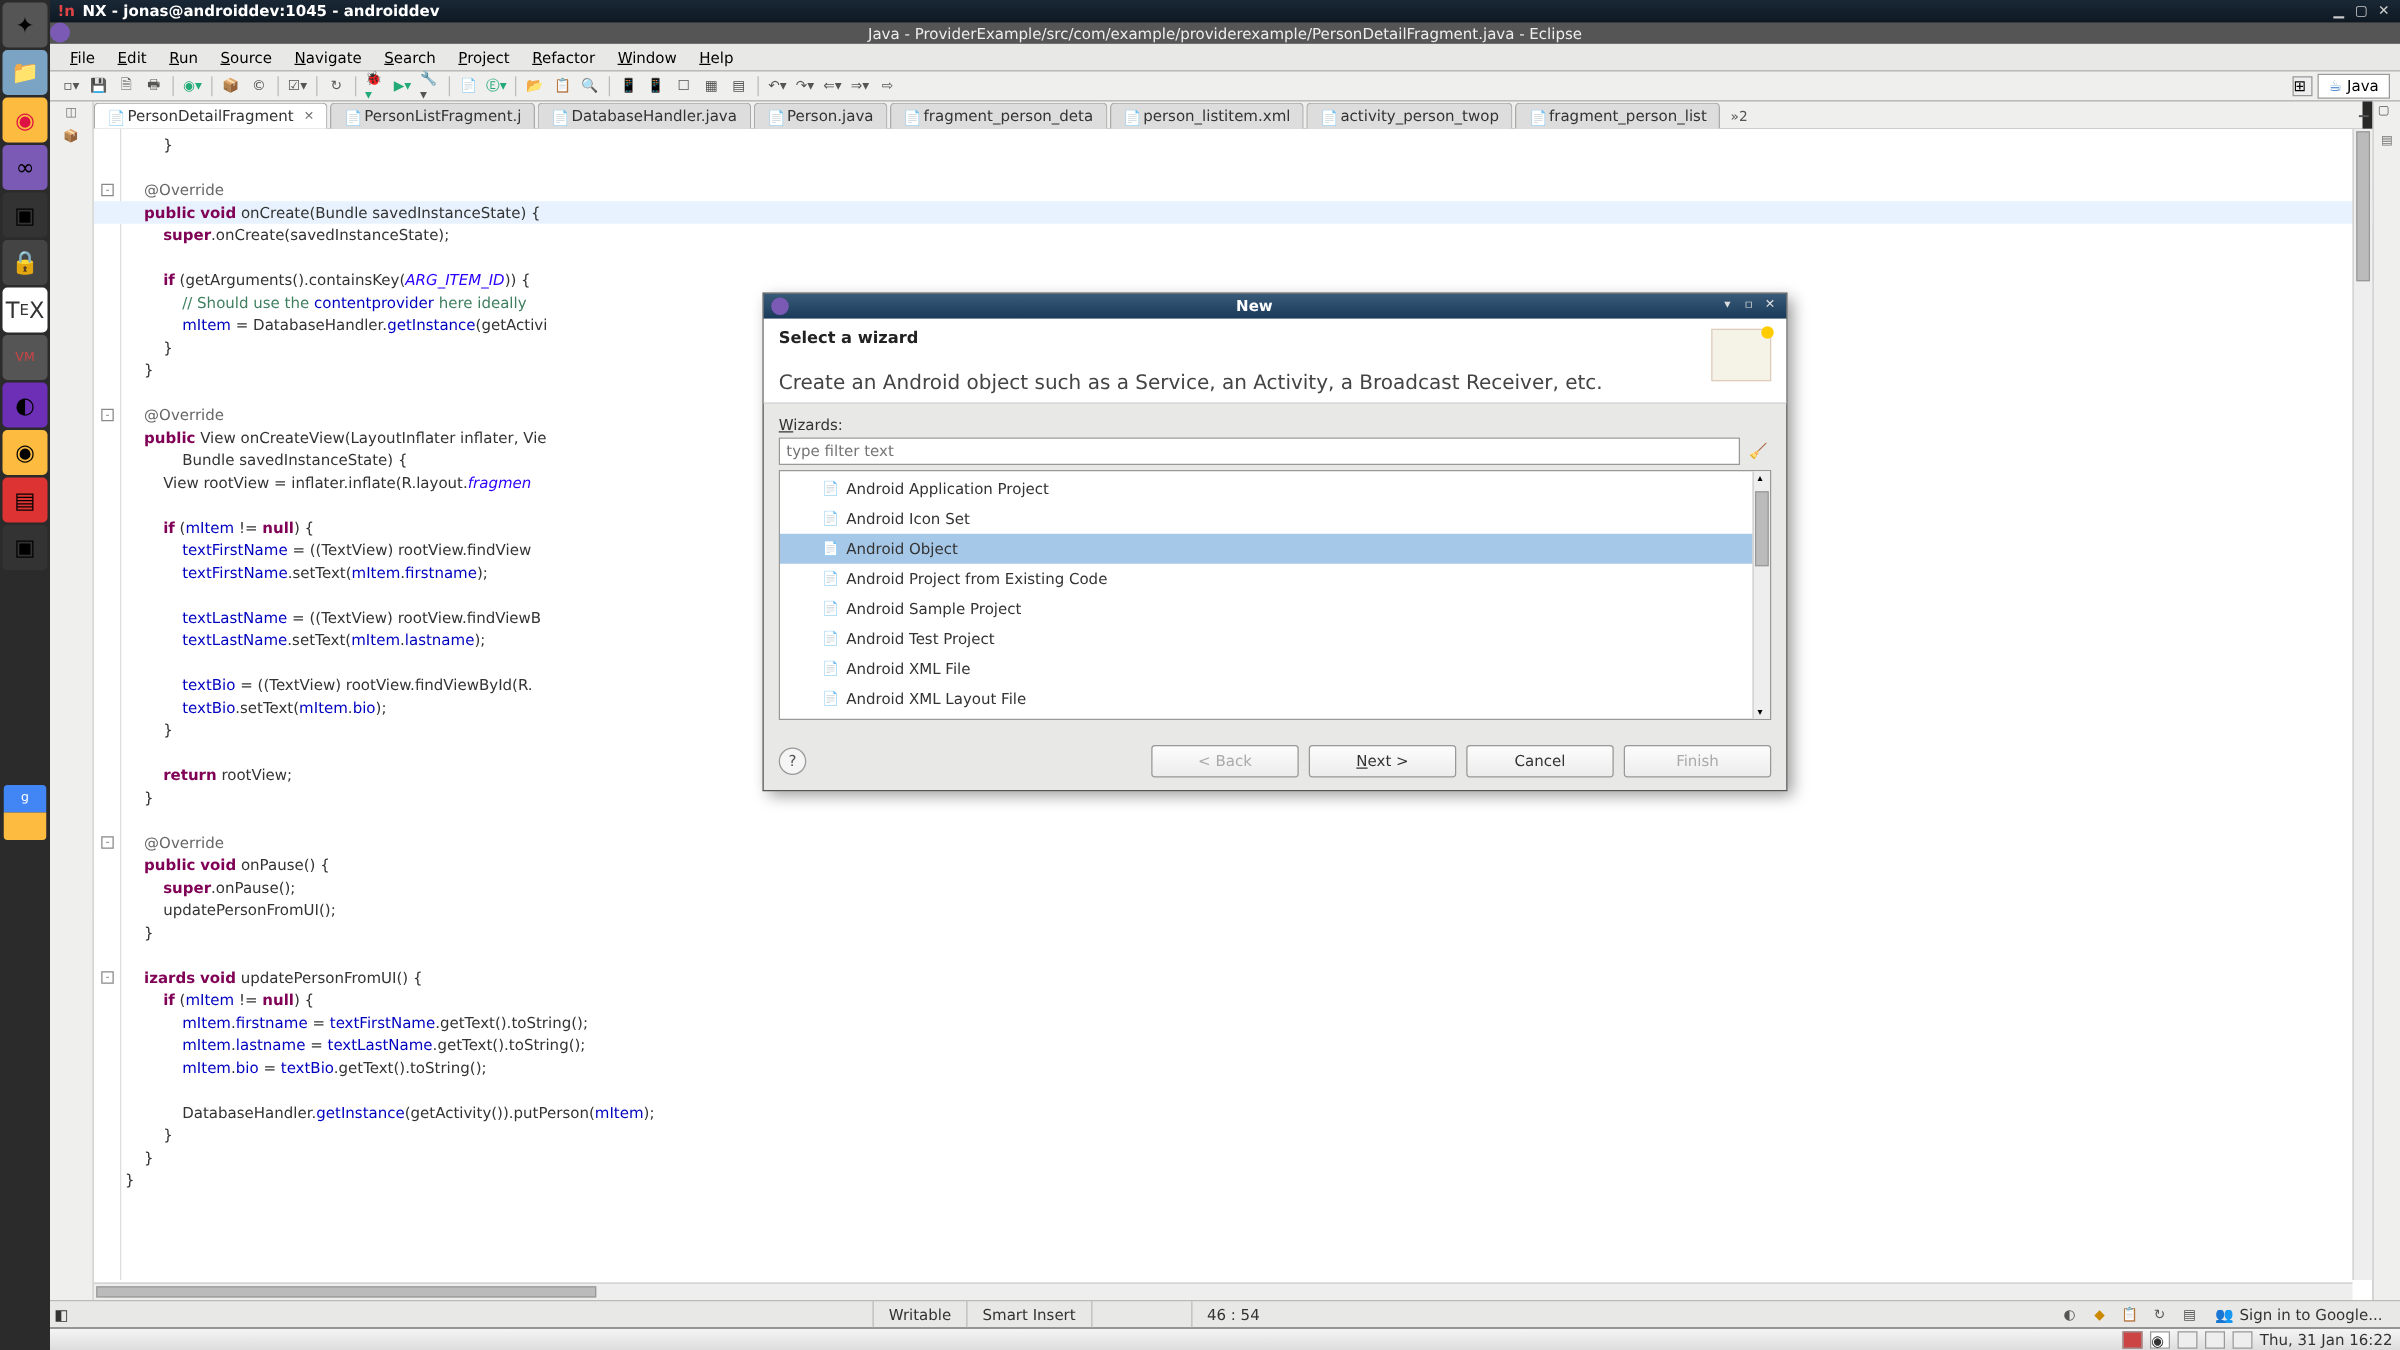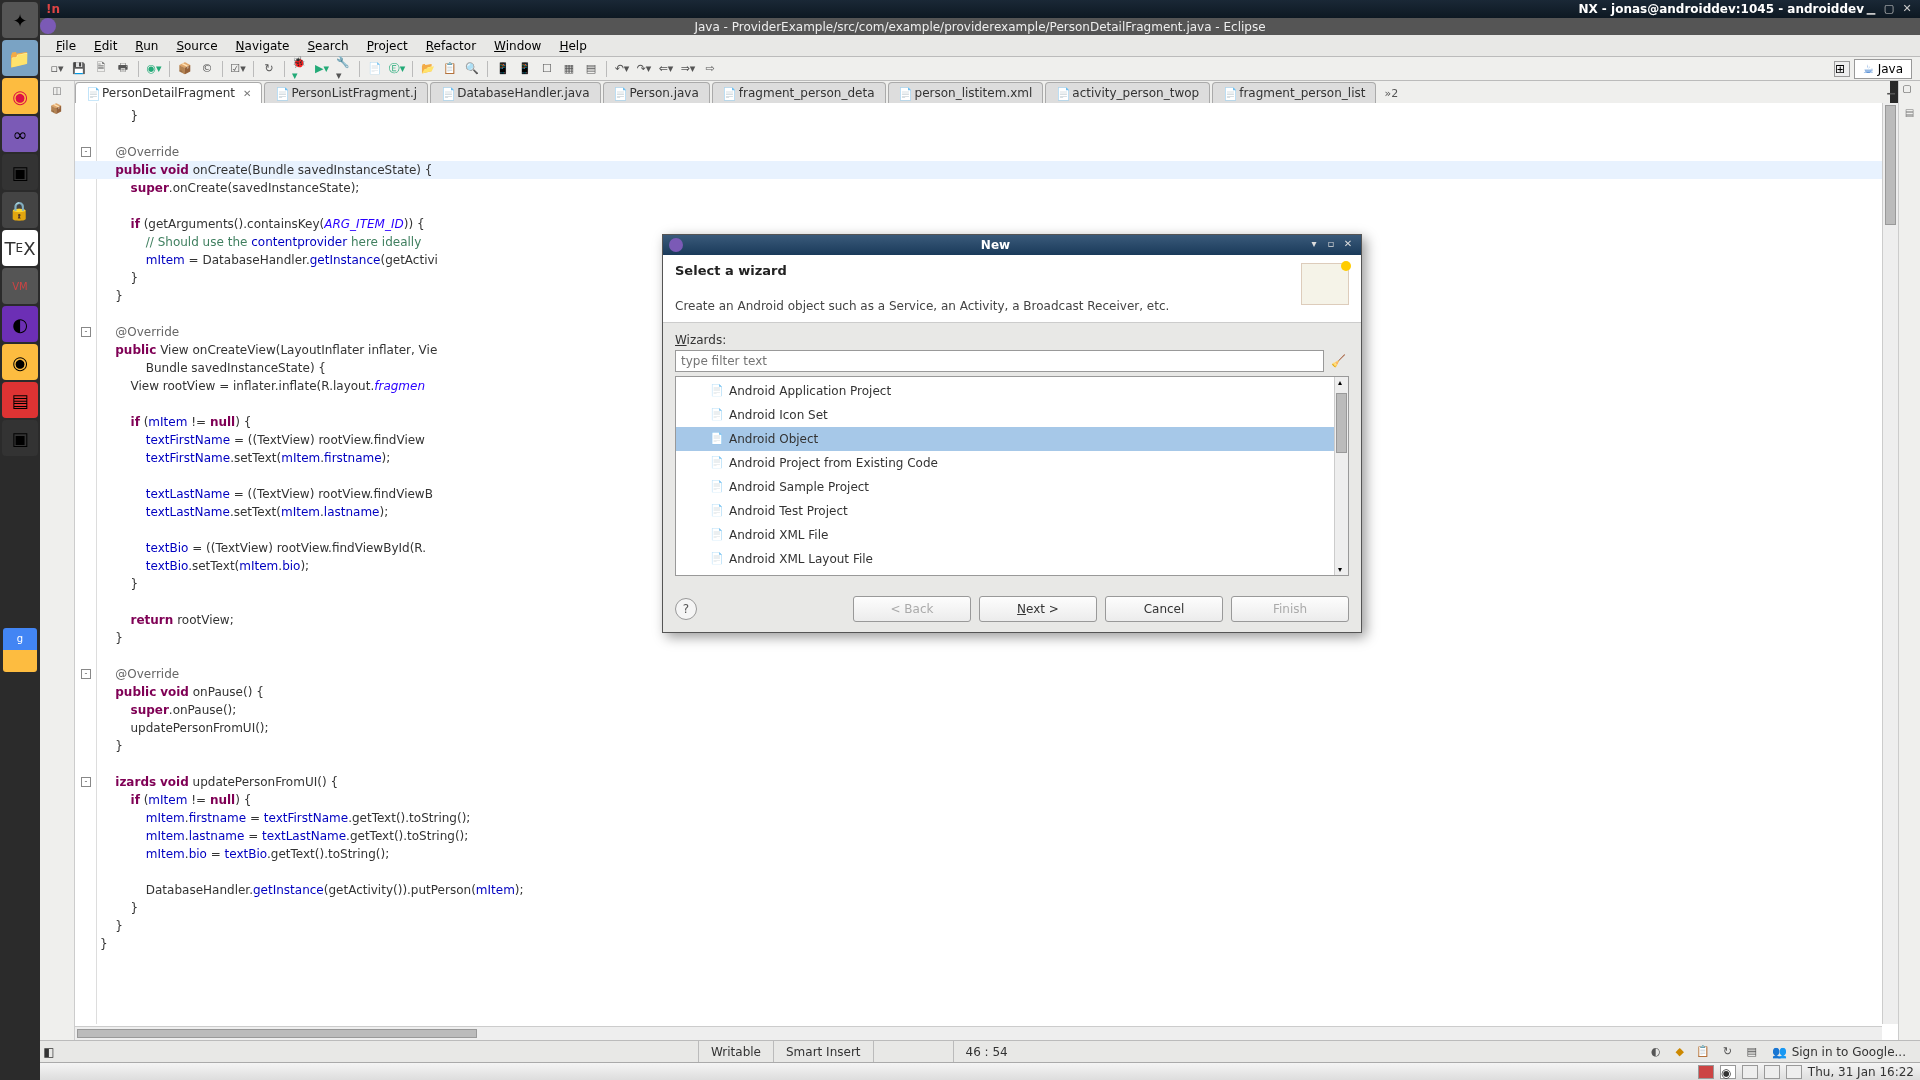--- a/index.html
+++ b/index.html
@@ -2,21 +2,21 @@
 <html><head>
 <meta charset="utf-8">
 <style>
 *{margin:0;padding:0;box-sizing:border-box;font-family:"DejaVu Sans",Arial,sans-serif;font-size:12px}
 body{width:1920px;height:1080px;background:#3a3a3a;overflow:hidden;position:relative}
 .desktop{width:1920px;height:1080px;background:linear-gradient(#2a2a2a,#1a1a1a);position:relative}
 .dock{position:absolute;left:0;top:0;width:40px;height:100%;background:#2b2b2b;display:flex;flex-direction:column;padding-top:2px;gap:2px}
 .dock-icon{width:36px;height:36px;margin:0 2px;border-radius:4px;display:flex;align-items:center;justify-content:center;font-size:18px;cursor:pointer}
 .de1{background:#555}.de2{background:#7aa3c4}.de3{background:#fdbc40;color:#d14}.de4{background:#7b5ab6}.de5{background:#333}.de6{background:#444}.de7{background:#fff;color:#333}.de8{background:#555}.de9{background:#6c2fb5}.de10{background:#fdbc40}.de11{background:#d33}.de12{background:#333}
 .title-bar{position:absolute;left:40px;right:0;top:0;height:18px;background:linear-gradient(#1a2836,#0d1822);color:#fff;display:flex;align-items:center;padding:0 6px}
-.title-bar .title{flex:1;text-align:right;font-weight:bold;font-size:12px}
+.title-bar .title{flex:1;text-align:left;font-weight:bold;font-size:12px}
 .title-bar .win-btns{display:flex;gap:4px}
 .title-bar .win-btn{width:14px;height:14px;color:#ccc;font-size:11px;text-align:center;line-height:14px;cursor:pointer}
 .app-sub{position:absolute;left:40px;right:0;top:18px;height:17px;background:#555;color:#eee;font-size:11px;display:flex;align-items:center;justify-content:center}
 .app-sub-icon{position:absolute;left:40px;top:18px;width:16px;height:16px;background:#7b5ab6;border-radius:50%}
 .menu-bar{position:absolute;left:40px;right:0;top:35px;height:22px;background:#e8e8e6;border-bottom:1px solid #bbb;display:flex;align-items:center;padding-left:8px;gap:2px}
 .menu-bar span{padding:3px 8px;cursor:pointer}
 .menu-bar u{text-decoration:underline}
 .toolbar{position:absolute;left:40px;right:0;top:57px;height:24px;background:#efefed;border-bottom:1px solid #bbb;display:flex;align-items:center;padding-left:8px;gap:4px}
 .tbtn{width:18px;height:18px;border:1px solid transparent;border-radius:2px;display:flex;align-items:center;justify-content:center;font-size:11px;cursor:pointer;color:#555}
 .tsep{width:1px;height:16px;background:#bbb;margin:0 2px}
@@ -44,29 +44,29 @@
 .editor-hscroll .thumb{position:absolute;top:2px;bottom:2px;left:2px;width:400px;background:#bbb;border:1px solid #999}
 .kw{color:#7f0055;font-weight:bold}.ann{color:#666}.str{color:#2a00ff;font-style:italic}.cm{color:#3f7f5f}.fld{color:#0000c0}
 .hl-line{position:absolute;left:0;right:0;height:18px;background:#e8f2fe;top:58px}
 .status-bar{position:absolute;left:40px;right:0;bottom:18px;height:22px;background:#e8e8e6;border-top:1px solid #bbb;display:flex;align-items:center;font-size:11px;color:#333}
 .status-cell{padding:0 12px;border-left:1px solid #bbb;height:100%;display:flex;align-items:center}
 .status-right{margin-left:auto;display:flex;align-items:center;gap:6px;padding-right:8px}
 .sign-in{display:flex;align-items:center;gap:4px;padding:2px 6px;cursor:pointer}
 .taskbar{position:absolute;left:40px;right:0;bottom:0;height:18px;background:linear-gradient(#f5f5f5,#ddd);border-top:1px solid #aaa;display:flex;align-items:center;padding:0 6px}
 .taskbar-right{margin-left:auto;display:flex;align-items:center;gap:6px;font-size:11px;color:#333}
 .tray-icon{width:16px;height:14px;border:1px solid #999;background:#eee;cursor:pointer}
-.dialog{position:absolute;left:662px;top:234px;width:700px;background:#e8e8e6;border:1px solid #555;box-shadow:4px 4px 12px rgba(0,0,0,0.4)}
+.dialog{position:absolute;left:610px;top:234px;width:820px;background:#e8e8e6;border:1px solid #555;box-shadow:4px 4px 12px rgba(0,0,0,0.4)}
 .dlg-title{height:20px;background:linear-gradient(#3a5a7a,#1a3a5a);color:#fff;display:flex;align-items:center;padding:0 6px}
 .dlg-title .t{flex:1;text-align:center;font-weight:bold;font-size:12px}
 .dlg-title .b{width:14px;height:14px;margin-left:3px;color:#ddd;font-size:10px;text-align:center;cursor:pointer}
 .dlg-title-icon{width:14px;height:14px;background:#7b5ab6;border-radius:50%;margin-right:4px}
 .dlg-head{background:#fff;padding:8px 12px;display:flex;align-items:flex-start;gap:12px;border-bottom:1px solid #ccc}
 .dlg-head-text{flex:1}
 .dlg-head-text h3{font-size:13px;font-weight:bold;margin-bottom:20px;color:#222}
-.dlg-head-text p{font-size:12px;color:#444;line-height:16px}
+.dlg-head-text p{font-size:16px;color:#444;line-height:16px}
 .dlg-head-icon{width:48px;height:42px;background:#f5f3e8;border:1px solid #dcb;position:relative}
 .dlg-head-icon::after{content:"";position:absolute;right:-3px;top:-3px;width:10px;height:10px;background:#fc0;border-radius:50%}
 .dlg-body{padding:10px 12px}
 .dlg-body label{font-size:12px;color:#333;display:block;margin-bottom:3px}
 .dlg-body label u{text-decoration:underline}
 .filter-row{display:flex;gap:5px;margin-bottom:4px}
 .filter-input{flex:1;border:1px solid #999;padding:3px 5px;font-size:12px;color:#888;background:#fff}
 .filter-clear{width:20px;height:22px;display:flex;align-items:center;justify-content:center;cursor:pointer}
 .tree{border:1px solid #999;background:#fff;height:200px;overflow:auto;position:relative}
 .tree-inner{padding:2px 0}

